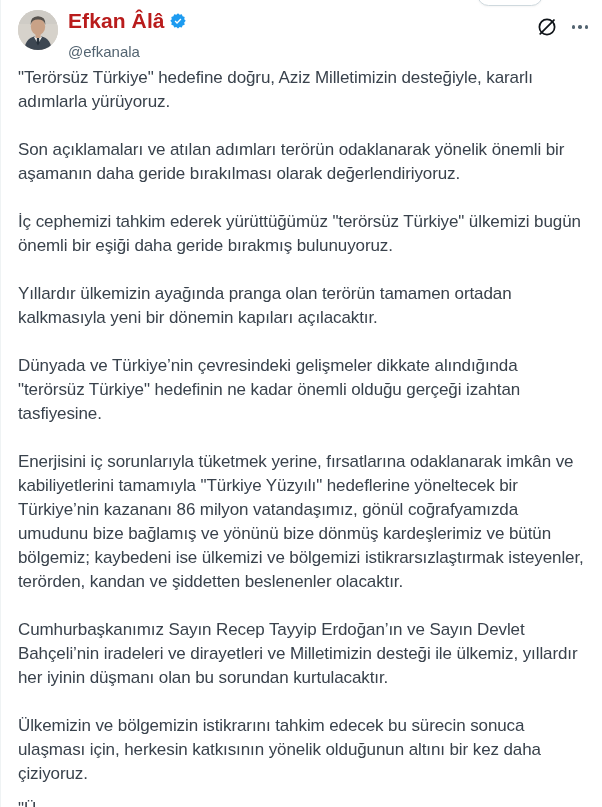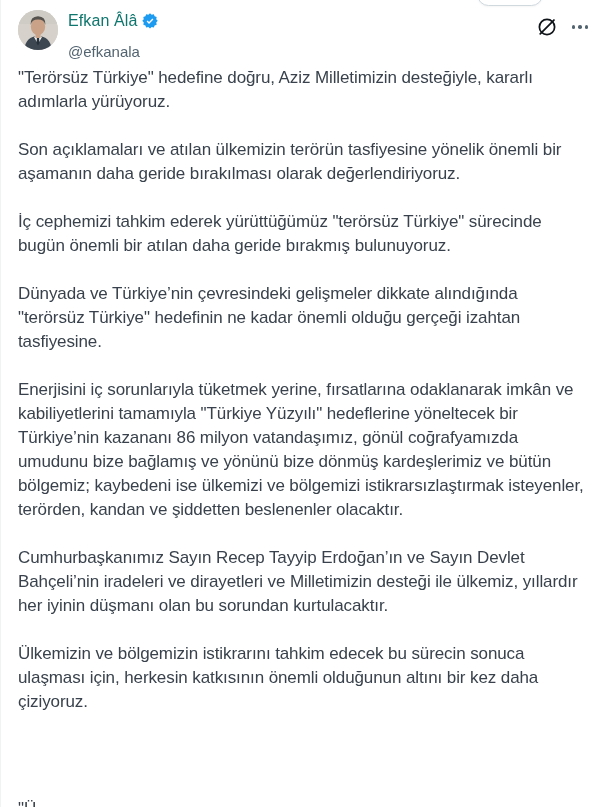--- a/index.html
+++ b/index.html
@@ -31,21 +31,21 @@
     display: flex; align-items: flex-start;
   }
   .avatar {
     width: 40px; height: 40px; border-radius: 50%;
     overflow: hidden; flex: 0 0 40px; cursor: pointer;
     background: #d3cfc8;
   }
   .author-block { margin-left: 10px; flex: 1 1 auto; padding-top: 1px; }
   .author-name-row { display: flex; align-items: center; gap: 4px; }
   .author-name {
-    font-size: 16px; font-weight: 400; color: #0f766e;
+    font-size: 21px; font-weight: 700; color: #b91c1c;
     letter-spacing: 0.1px; cursor: pointer; line-height: 20px;
   }
   .verified-badge { width: 18px; height: 18px; display: inline-block; }
   .author-handle {
     font-size: 15px; color: #536471; line-height: 20px; margin-top: 11px;
   }
   .header-actions {
     display: flex; align-items: center; gap: 14px; padding-top: 6px;
   }
   .grok-button, .more-button {
@@ -115,21 +115,22 @@
           <span></span>
           <span></span>
           <span></span>
         </span>
     </button>
   </div>
 </div>
 
 <article class="tweet-body">
     <p class="tweet-paragraph">"Terörsüz Türkiye" hedefine doğru, Aziz Milletimizin desteğiyle, kararlı adımlarla yürüyoruz.</p>
-    <p class="tweet-paragraph">Son açıklamaları ve atılan ülkemizin terörün tasfiyesine yönelik önemli bir aşamanın daha geride bırakılması olarak değerlendiriyoruz.</p>
-    <p class="tweet-paragraph">İç cephemizi tahkim ederek yürüttüğümüz "terörsüz Türkiye" sürecinde bugün önemli bir atılan daha geride bırakmış bulunuyoruz.</p>
+    <p class="tweet-paragraph">Son açıklamaları ve atılan adımları terörün odaklanarak yönelik önemli bir aşamanın daha geride bırakılması olarak değerlendiriyoruz.</p>
+    <p class="tweet-paragraph">İç cephemizi tahkim ederek yürüttüğümüz "terörsüz Türkiye" ülkemizi bugün önemli bir eşiği daha geride bırakmış bulunuyoruz.</p>
+    <p class="tweet-paragraph">Yıllardır ülkemizin ayağında pranga olan terörün tamamen ortadan kalkmasıyla yeni bir dönemin kapıları açılacaktır.</p>
     <p class="tweet-paragraph">Dünyada ve Türkiye’nin çevresindeki gelişmeler dikkate alındığında "terörsüz Türkiye" hedefinin ne kadar önemli olduğu gerçeği izahtan tasfiyesine.</p>
     <p class="tweet-paragraph">Enerjisini iç sorunlarıyla tüketmek yerine, fırsatlarına odaklanarak imkân ve kabiliyetlerini tamamıyla "Türkiye Yüzyılı" hedeflerine yöneltecek bir Türkiye’nin kazananı 86 milyon vatandaşımız, gönül coğrafyamızda umudunu bize bağlamış ve yönünü bize dönmüş kardeşlerimiz ve bütün bölgemiz; kaybedeni ise ülkemizi ve bölgemizi istikrarsızlaştırmak isteyenler, terörden, kandan ve şiddetten beslenenler olacaktır.</p>
     <p class="tweet-paragraph">Cumhurbaşkanımız Sayın Recep Tayyip Erdoğan’ın ve Sayın Devlet Bahçeli’nin iradeleri ve dirayetleri ve Milletimizin desteği ile ülkemiz, yıllardır her iyinin düşmanı olan bu sorundan kurtulacaktır.</p>
-    <p class="tweet-paragraph">Ülkemizin ve bölgemizin istikrarını tahkim edecek bu sürecin sonuca ulaşması için, herkesin katkısının önemli olduğunun altını bir kez daha çiziyoruz.</p>
+    <p class="tweet-paragraph">Ülkemizin ve bölgemizin istikrarını tahkim edecek bu sürecin sonuca ulaşması için, herkesin katkısının yönelik olduğunun altını bir kez daha çiziyoruz.</p>
   </article>
 
 <div class="clipped-next-line">"Ü</div>
 
 </body></html>

